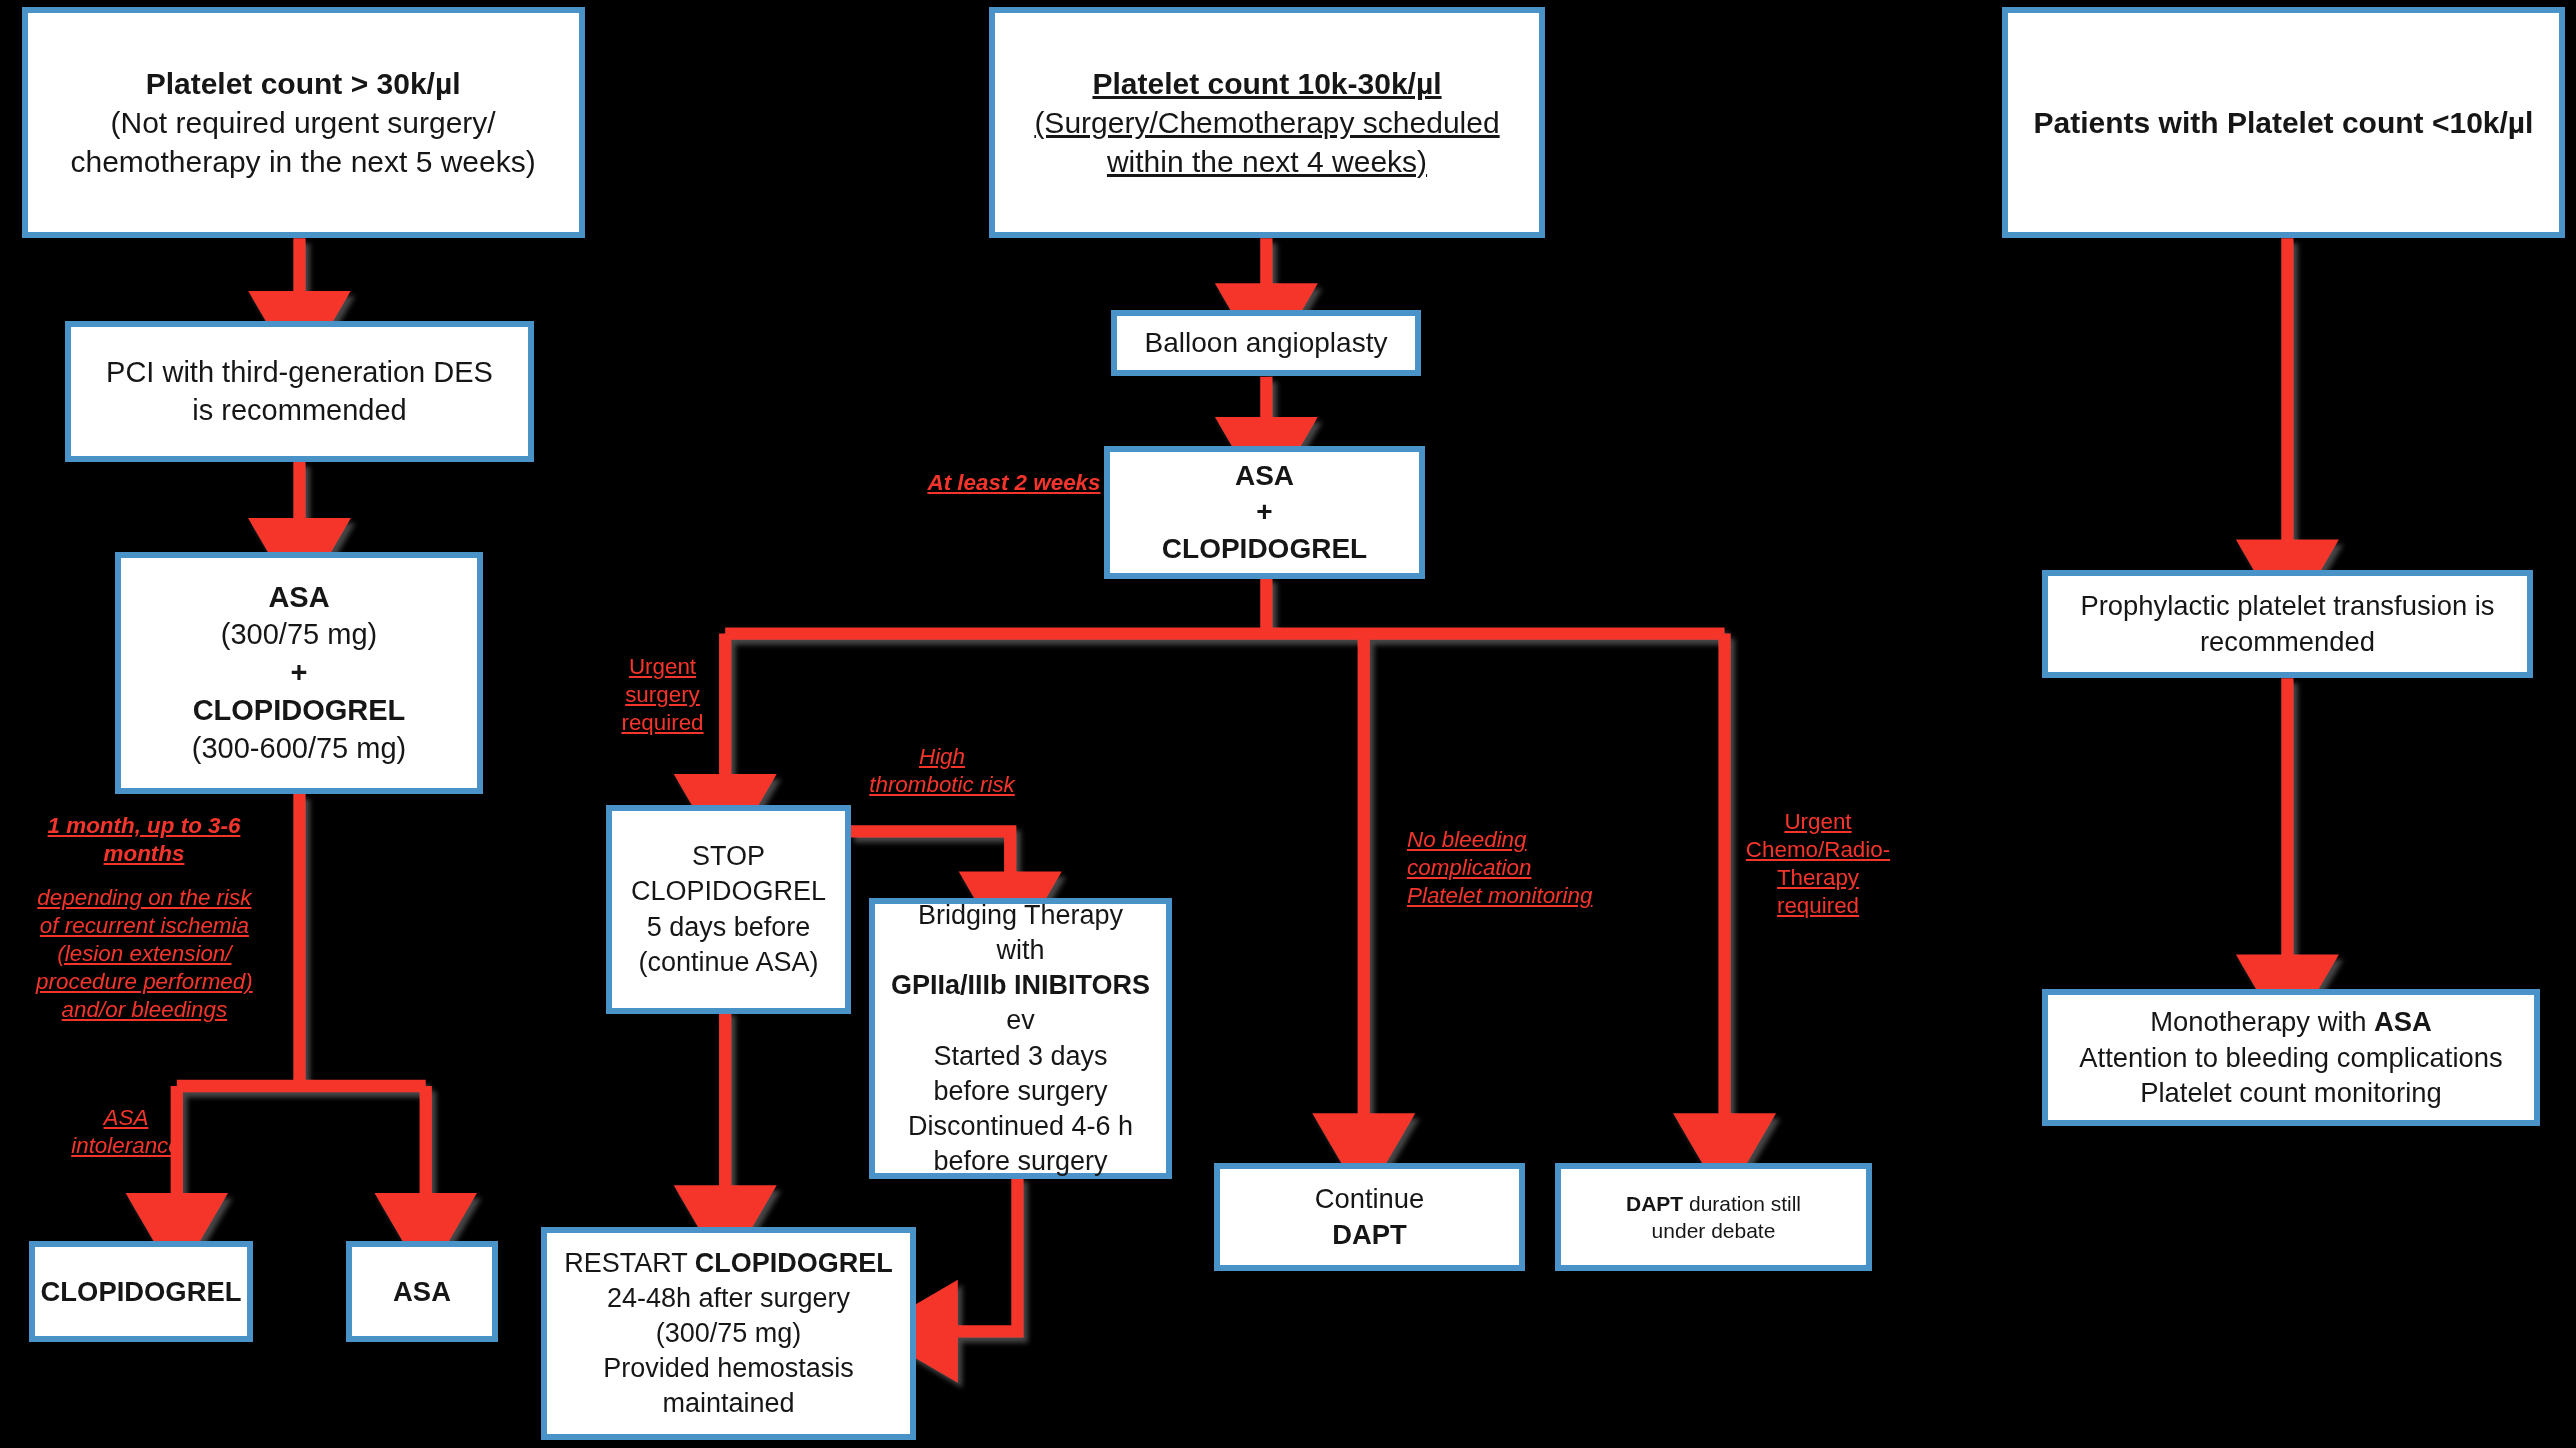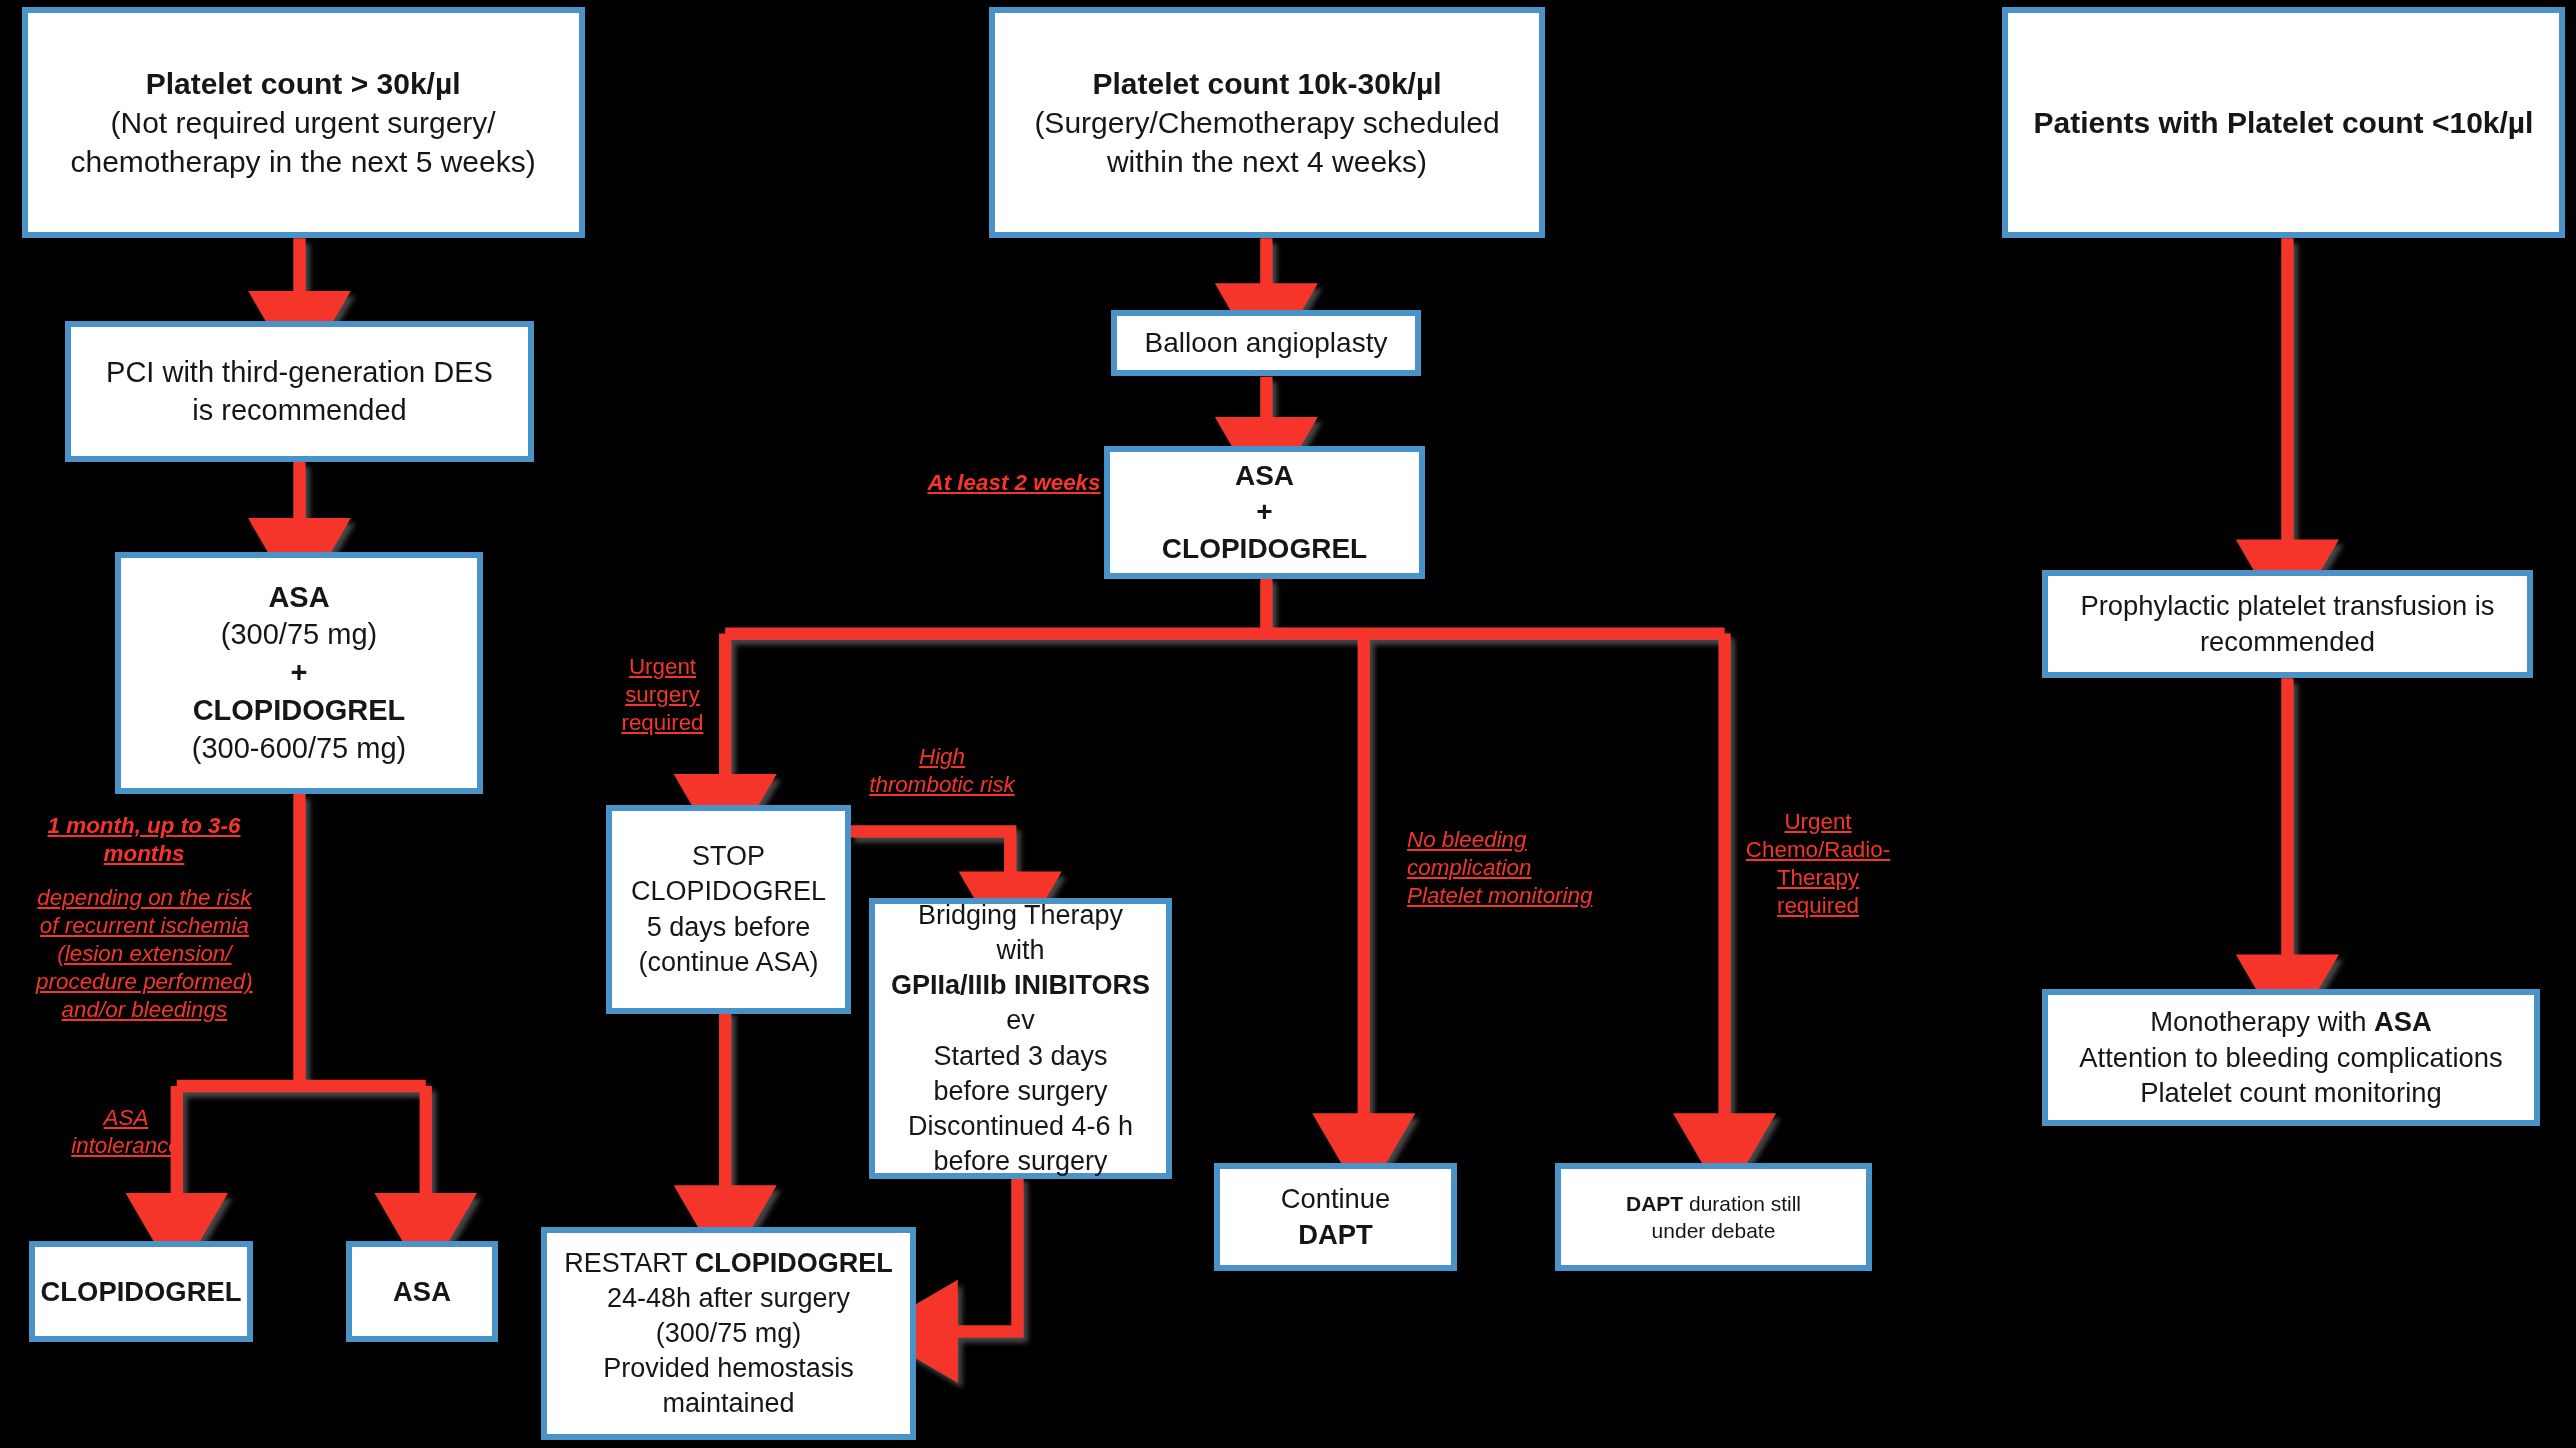--- a/index.html
+++ b/index.html
@@ -139,21 +139,21 @@
         <span class="ln">CLOPIDOGREL</span>
       </div>
   </div>
 
   <div class="box" style="left:346px;top:1241px;width:152px;height:101px;font-size:27.4px;font-weight:bold;">
     <div>
         <span class="ln">ASA</span>
       </div>
   </div>
 
-  <div class="box" style="left:989px;top:7.2px;width:556px;height:231px;font-size:30px;">
+  <div class="box" style="left:989px;top:7.2px;width:556px;height:231px;font-size:30px;text-decoration:underline;">
     <div>
       <span class="ln b">Platelet count 10k-30k/µl</span>
       <span class="ln">(Surgery/Chemotherapy scheduled</span>
       <span class="ln">within the next 4 weeks)</span>
     </div>
   </div>
 
   <div class="box" style="left:1111px;top:310px;width:310px;height:66px;font-size:28px;">
     <div>
         <span class="ln">Balloon angioplasty</span>
@@ -211,21 +211,21 @@
   <div class="box" style="left:541px;top:1227px;width:375px;height:213px;font-size:27px;">
     <div>
       <span class="ln"><span>RESTART </span><span class="b">CLOPIDOGREL</span></span>
       <span class="ln">24-48h after surgery</span>
       <span class="ln">(300/75 mg)</span>
       <span class="ln">Provided hemostasis</span>
       <span class="ln">maintained</span>
     </div>
   </div>
 
-  <div class="box" style="left:1214px;top:1163px;width:243px;height:108px;font-size:27.4px;">
+  <div class="box" style="left:1214px;top:1163px;width:311px;height:108px;font-size:27.4px;">
     <div>
       <span class="ln">Continue</span>
       <span class="ln b">DAPT</span>
     </div>
   </div>
 
   <div class="box" style="left:1555px;top:1163px;width:317px;height:108px;font-size:21px;">
     <div>
       <span class="ln"><span class="b">DAPT</span><span> duration still</span></span>
       <span class="ln">under debate</span>

